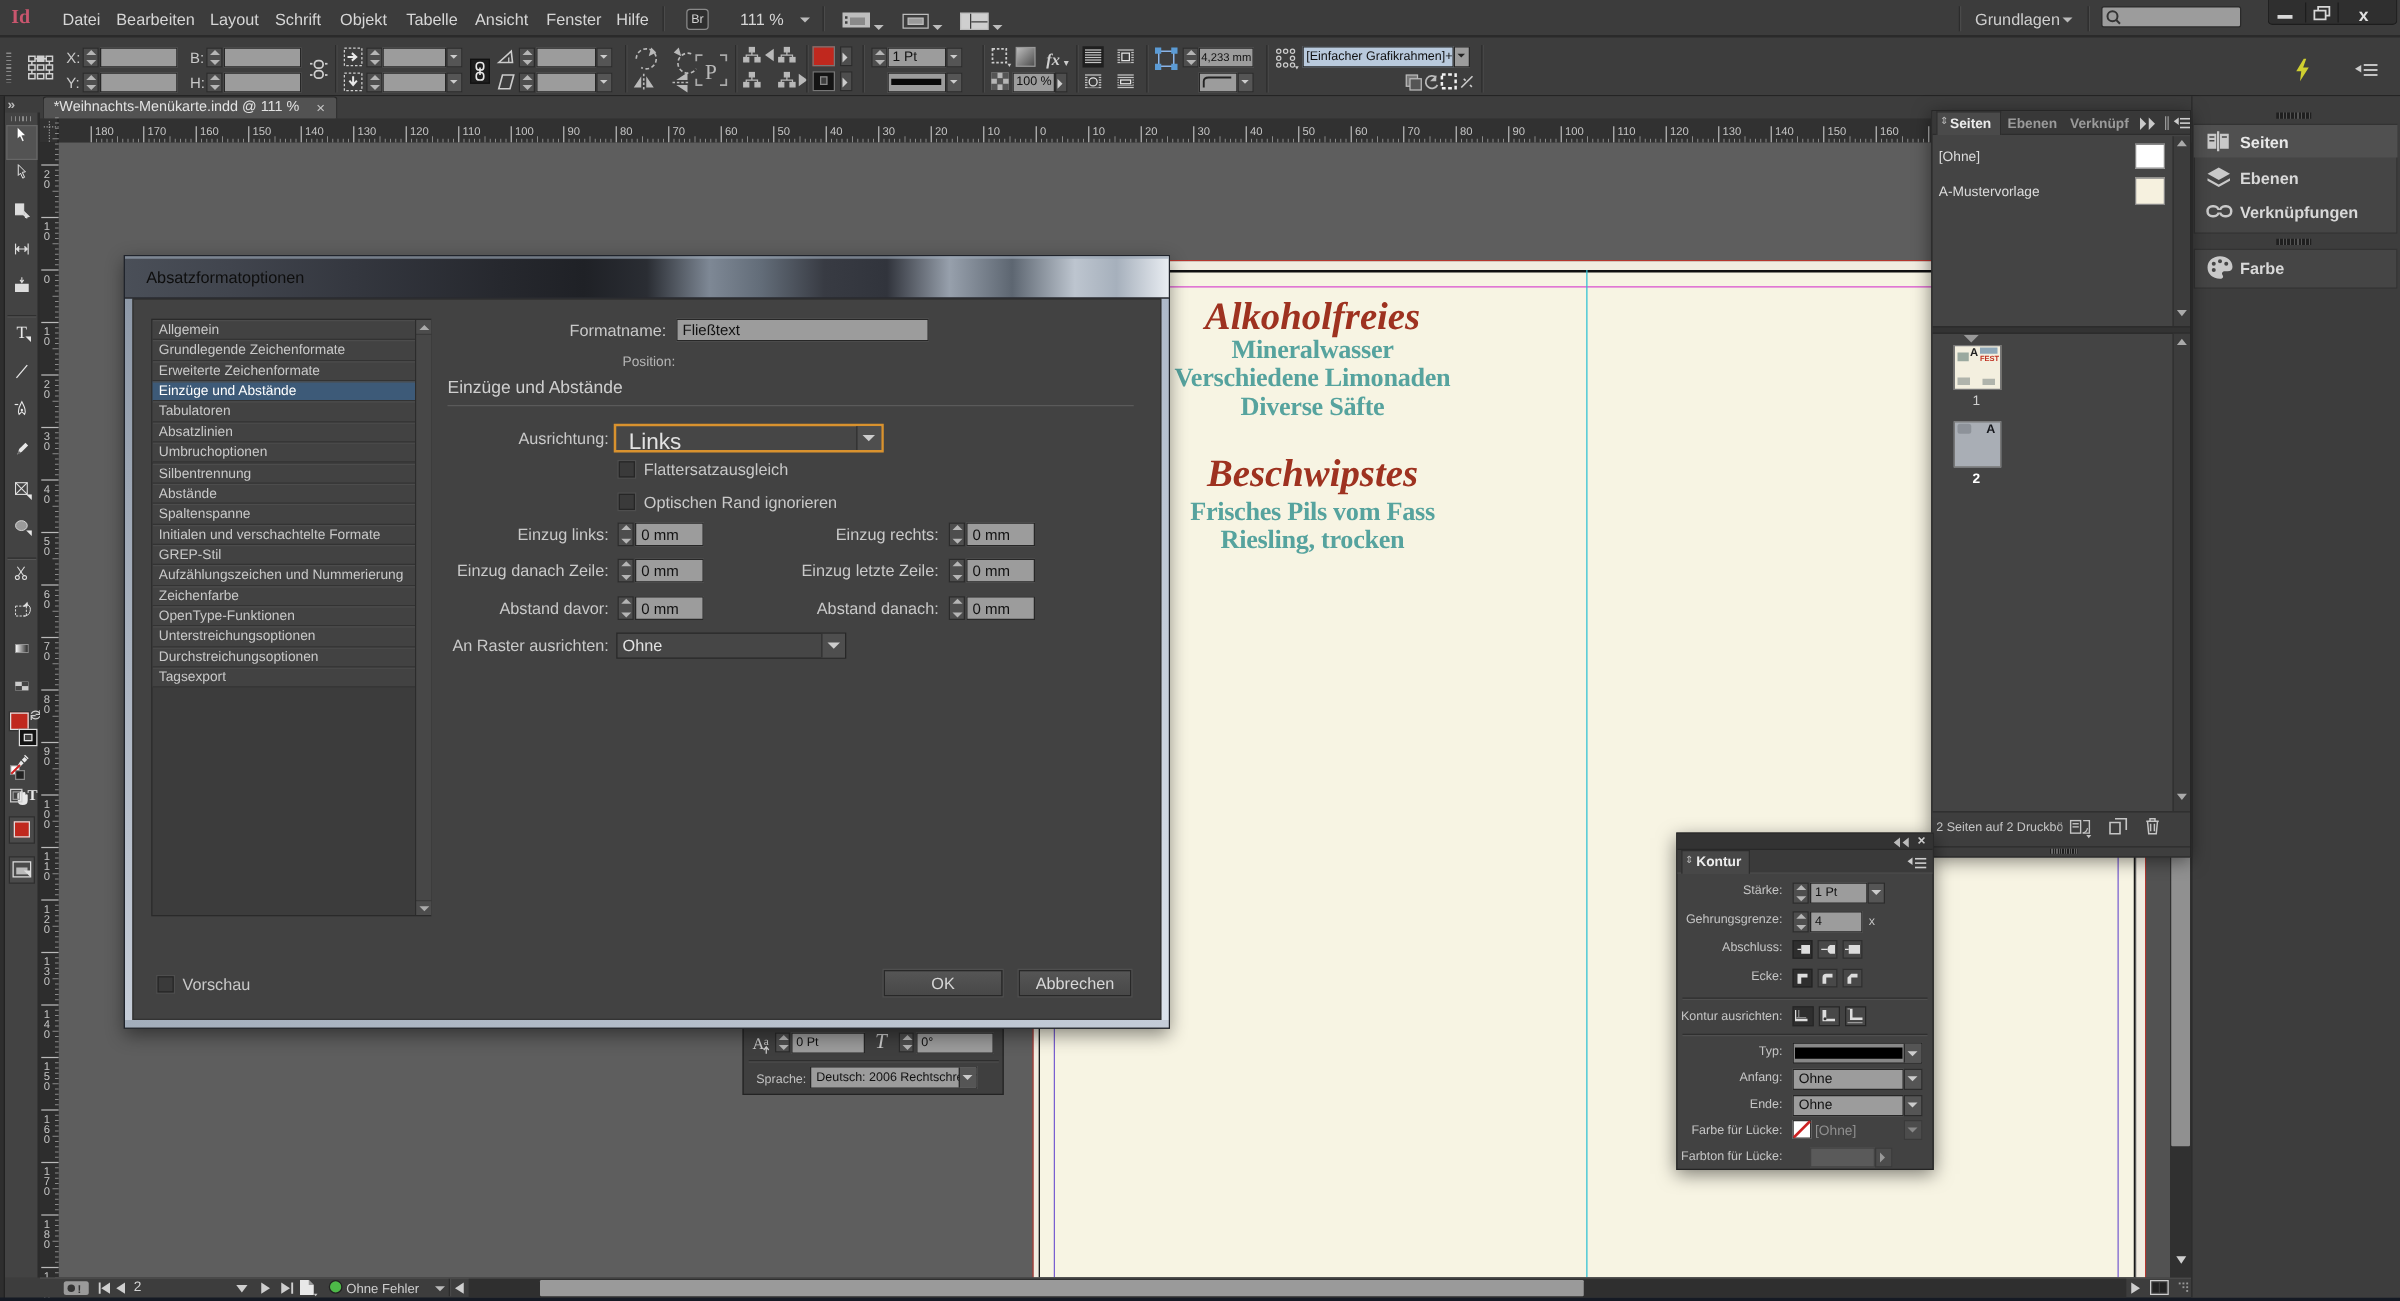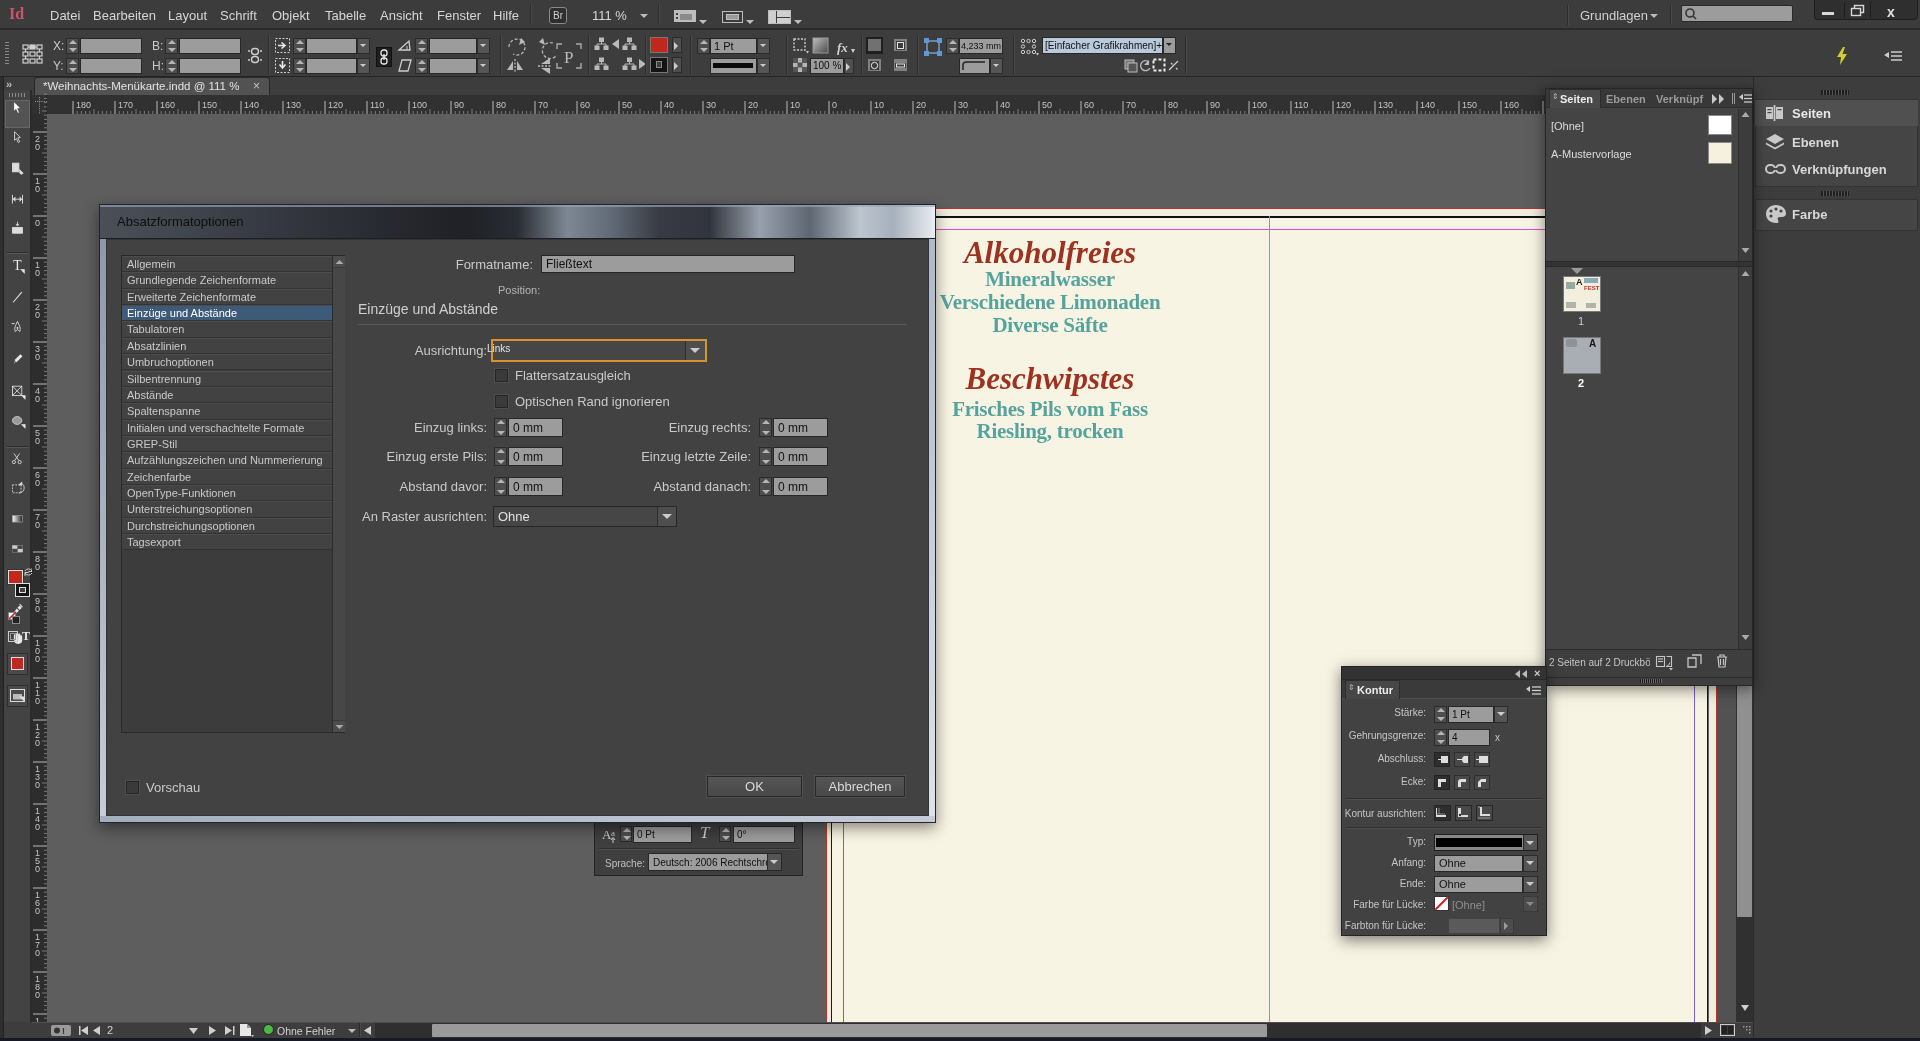--- a/index.html
+++ b/index.html
@@ -1615,40 +1615,40 @@
 <div class="abs" style="left:226px;top:16px;width:12px;height:11px;background:#4c4c4c;"></div>
 <svg style="left:228px;top:19px" width="9" height="6">
         <path d="M0.5 5 l4 -4 4 4 z" fill="#aaa"></path>
       </svg>
 <div class="abs" style="left:226px;top:481px;width:12px;height:11px;background:#4c4c4c;"></div>
 <svg style="left:228px;top:484px" width="9" height="6">
         <path d="M0.5 1 l4 4 4 -4 z" fill="#aaa"></path>
       </svg>
 <div class="abs" style="left:226px;top:28px;width:12px;height:452px;background:#474747;"></div>
 <div class="abs" style="right:395px;top:17px;font-size:13px;color:#c9c9c9;">Formatname:</div>
-<div class="abs" style="left:434px;top:15px;width:254px;height:18px;background:#9c9c9c;border:1px solid #272727;font-size:12px;color:#111;padding:1px 0 0 4px;">Fließtext</div>
+<div class="abs" style="left:434px;top:15px;width:202px;height:18px;background:#9c9c9c;border:1px solid #272727;font-size:12px;color:#111;padding:1px 0 0 4px;">Fließtext</div>
 <div class="abs" style="left:391px;top:44px;font-size:11px;color:#b5b5b5;">Position:</div>
 <div class="abs" style="left:251px;top:61px;font-size:14px;color:#cfcfcf;">Einzüge und Abstände</div>
 <div class="abs" style="left:251px;top:84px;width:549px;height:1px;background:#5a5a5a;"></div>
 <div class="abs" style="right:441px;top:103px;font-size:13px;color:#c9c9c9;">Ausrichtung:</div>
 <div class="abs" style="left:384px;top:99px;width:216px;height:23px;border:2px solid #d9922e;background:#464646;"></div>
-<div class="abs" style="left:380px;top:103px;font-size:10px;color:#e2e2e2;">Links</div>
+<div class="abs" style="left:396px;top:103px;font-size:18px;color:#e2e2e2;">Links</div>
 <div class="abs" style="left:578px;top:101px;width:20px;height:19px;background:#4e4e4e;border-left:1px solid #2e2e2e;"></div>
 <div class="abs" style="left:583px;top:108px;width:0;height:0;border:5px solid transparent;border-top-color:#ccc;"></div>
 <div class="abs" style="left:388px;top:129px;width:13px;height:13px;background:#3a3a3a;border:1px solid #262626;box-shadow:0 0 0 1px #4e4e4e;"></div>
 <div class="abs" style="left:408px;top:128px;font-size:13px;color:#c9c9c9;">Flattersatzausgleich</div>
 <div class="abs" style="left:388px;top:155px;width:13px;height:13px;background:#3a3a3a;border:1px solid #262626;box-shadow:0 0 0 1px #4e4e4e;"></div>
 <div class="abs" style="left:408px;top:154px;font-size:13px;color:#c9c9c9;">Optischen Rand ignorieren</div>
 <div class="abs" style="right:441px;top:180px;font-size:13px;color:#c9c9c9;">Einzug links:</div>
 <div class="spin" style="left:387px;top:178px;width:13px;height:19px;"></div>
 <div class="abs" style="left:401px;top:178px;width:55px;height:19px;background:#9c9c9c;border:1px solid #272727;font-size:12px;color:#111;padding:2px 0 0 4px;">0 mm</div>
 <div class="abs" style="right:177px;top:180px;font-size:13px;color:#c9c9c9;">Einzug rechts:</div>
 <div class="spin" style="left:652px;top:178px;width:13px;height:19px;"></div>
 <div class="abs" style="left:666px;top:178px;width:55px;height:19px;background:#9c9c9c;border:1px solid #272727;font-size:12px;color:#111;padding:2px 0 0 4px;">0 mm</div>
-<div class="abs" style="right:441px;top:209px;font-size:13px;color:#c9c9c9;">Einzug erste Pils:</div>
+<div class="abs" style="right:441px;top:209px;font-size:13px;color:#c9c9c9;">Einzug danach Zeile:</div>
 <div class="spin" style="left:387px;top:207px;width:13px;height:19px;"></div>
 <div class="abs" style="left:401px;top:207px;width:55px;height:19px;background:#9c9c9c;border:1px solid #272727;font-size:12px;color:#111;padding:2px 0 0 4px;">0 mm</div>
 <div class="abs" style="right:177px;top:209px;font-size:13px;color:#c9c9c9;">Einzug letzte Zeile:</div>
 <div class="spin" style="left:652px;top:207px;width:13px;height:19px;"></div>
 <div class="abs" style="left:666px;top:207px;width:55px;height:19px;background:#9c9c9c;border:1px solid #272727;font-size:12px;color:#111;padding:2px 0 0 4px;">0 mm</div>
 <div class="abs" style="right:441px;top:239px;font-size:13px;color:#c9c9c9;">Abstand davor:</div>
 <div class="spin" style="left:387px;top:237px;width:13px;height:19px;"></div>
 <div class="abs" style="left:401px;top:237px;width:55px;height:19px;background:#9c9c9c;border:1px solid #272727;font-size:12px;color:#111;padding:2px 0 0 4px;">0 mm</div>
 <div class="abs" style="right:177px;top:239px;font-size:13px;color:#c9c9c9;">Abstand danach:</div>
 <div class="spin" style="left:652px;top:237px;width:13px;height:19px;"></div>

